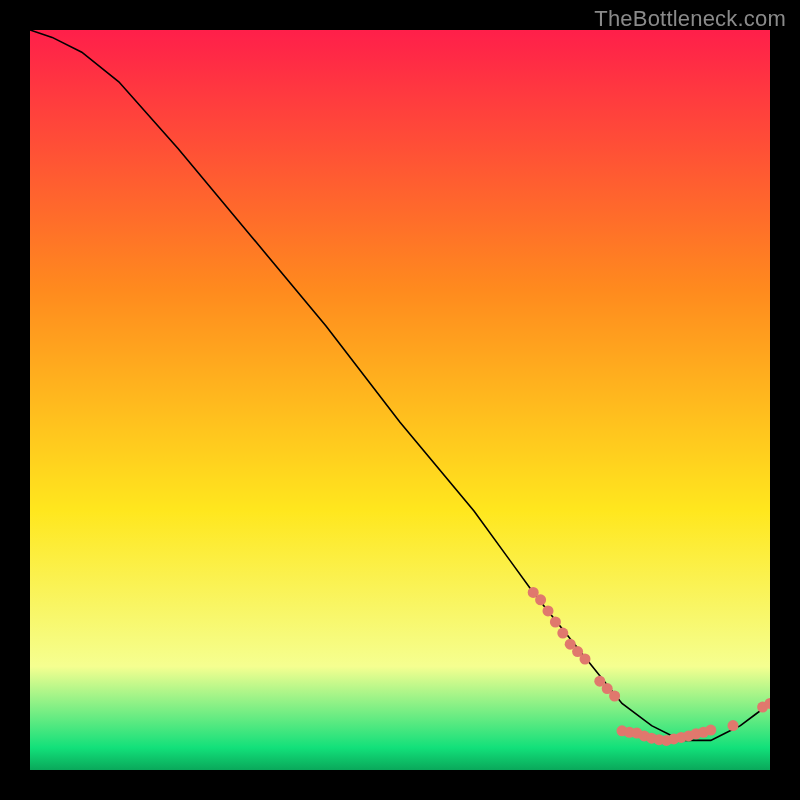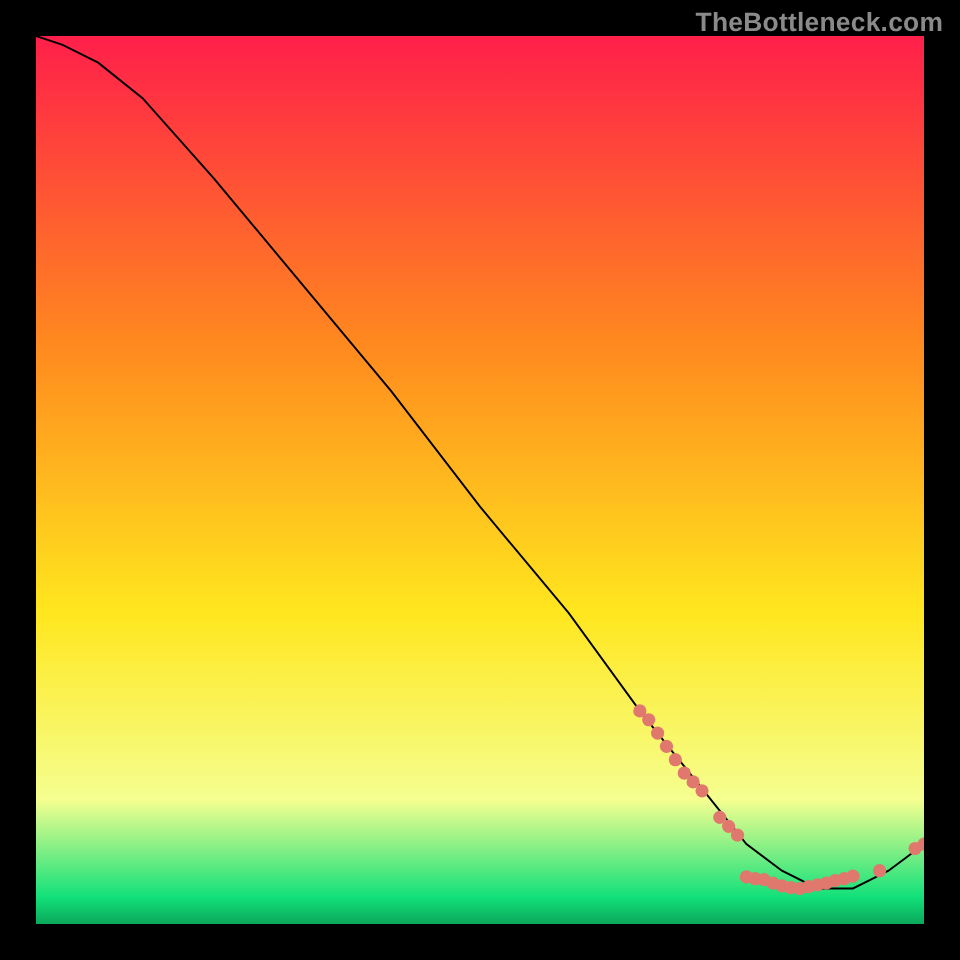--- a/index.html
+++ b/index.html
@@ -16,21 +16,21 @@
     width: 800px;
     height: 800px;
     background: #000;
   }
   .watermark {
     position: absolute;
     top: 6px;
     right: 14px;
     color: #8a8a8a;
     font-size: 22px;
-    font-weight: 700;
+    font-weight: 400;
     letter-spacing: 0.2px;
     z-index: 10;
   }
   .plot {
     position: absolute;
     left: 30px;
     top: 30px;
     width: 740px;
     height: 740px;
     box-sizing: border-box;

